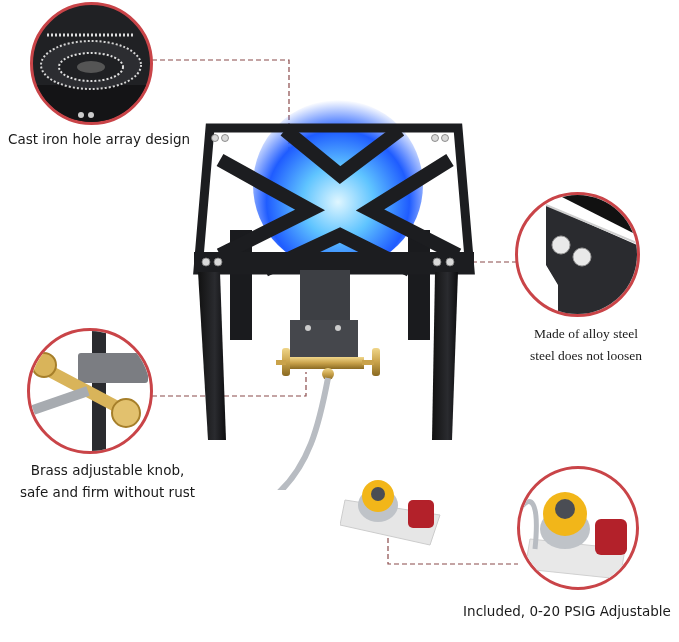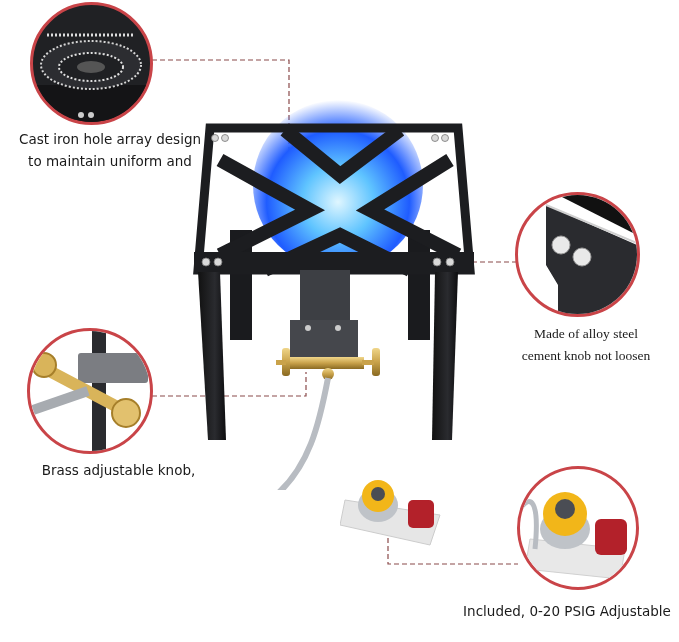--- a/index.html
+++ b/index.html
@@ -130,29 +130,29 @@
   <svg width="116" height="118" viewBox="0 0 116 118">
     <path d="M 10 70 L 105 80 L 100 110 L 5 100 Z" fill="#e8e8e8" stroke="#d0d0d0"></path>
     <path d="M 0 40 C 10 25 20 30 15 80" stroke="#b8bcc2" stroke-width="5" fill="none"></path>
     <ellipse cx="45" cy="60" rx="25" ry="20" fill="#bfc3c8"></ellipse>
     <circle cx="45" cy="45" r="22" fill="#f2b619"></circle>
     <circle cx="45" cy="40" r="10" fill="#4a4d54"></circle>
     <rect x="75" y="50" width="32" height="36" rx="6" fill="#b3212a"></rect>
   </svg>
 </div>
 
-<div class="caption" style="left:15px;top:128px;width:190px;">
+<div class="caption" style="left:4px;top:128px;width:190px;">
   <span>Cast iron hole array design</span>
-  <span>to maintain uniform and</span>
 </div>
 
 <div class="caption" style="left:500px;top:323px;width:172px;font-family:Liberation Serif, serif;">
   <span>Made of alloy steel</span>
-  <span>cement knob not loosen</span>
+  <span>steel does not loosen</span>
 </div>
 
-<div class="caption" style="left:11px;top:459px;width:215px;">
+<div class="caption" style="left:0;top:459px;width:215px;">
   <span>Brass adjustable knob,</span>
+  <span>safe and firm without rust</span>
 </div>
 
 <div class="caption" style="left:455px;top:600px;width:224px;">
   <span>Included, 0-20 PSIG Adjustable</span>
 </div>
 
 </body></html>

